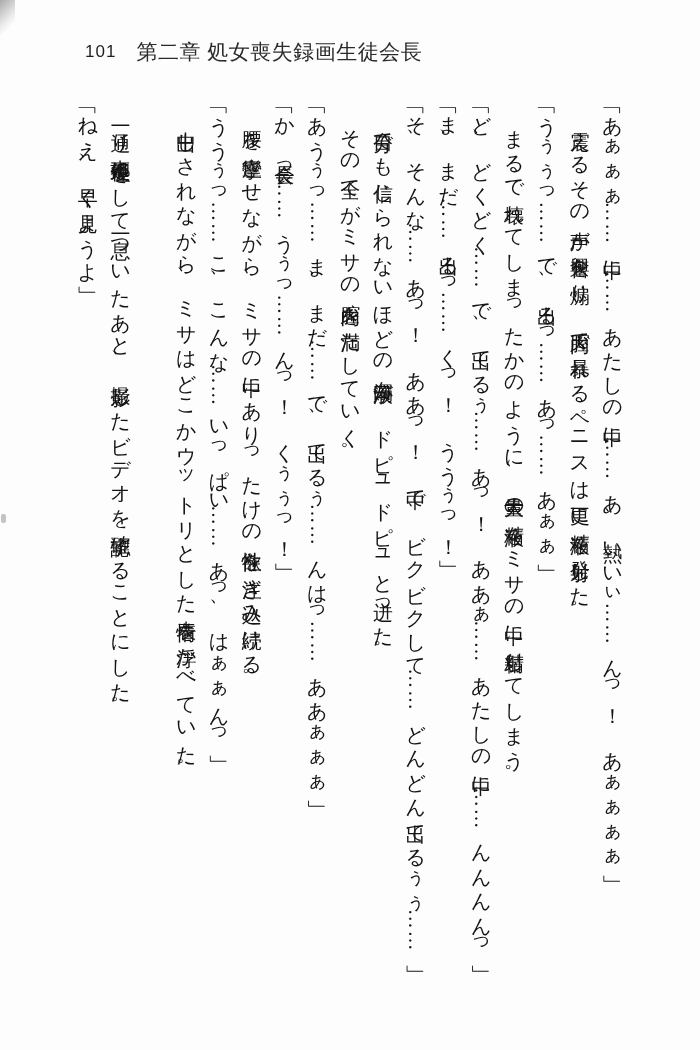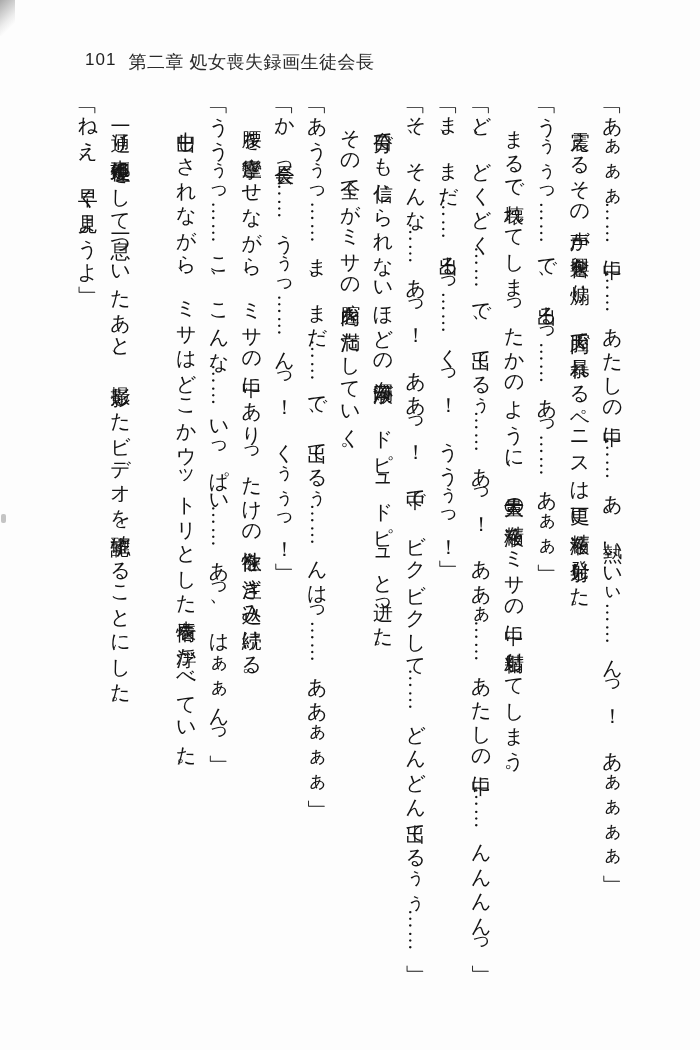--- a/index.html
+++ b/index.html
@@ -21,30 +21,29 @@
     pointer-events:none;
   }
   .edge-mark{
     position:absolute;left:1px;top:514px;width:5px;height:9px;
     background:rgba(90,90,90,.35);border-radius:2px;
     pointer-events:none;
   }
   
   .header{
     position:absolute;left:85px;top:38px;
-    display:flex;align-items:flex-start;gap:12px;
+    display:flex;align-items:center;gap:20px;
     color:#222;
     font-family:"Liberation Sans","DejaVu Sans",sans-serif;
-    margin-top:12px;
   }
   .page-number{
     font-size:17px;letter-spacing:1px;color:#1e1e1e;
   }
   .chapter-title{
-    font-size:18px;letter-spacing:0.5px;color:#2a2a2a;
+    font-size:21px;letter-spacing:0.5px;color:#2a2a2a;
   }
   
   .body-text{
     position:absolute;top:101px;right:76px;
     height:890px;
     display:flex;
     flex-direction:row-reverse;
     gap:10.8px;
     color:#141414;
   }

